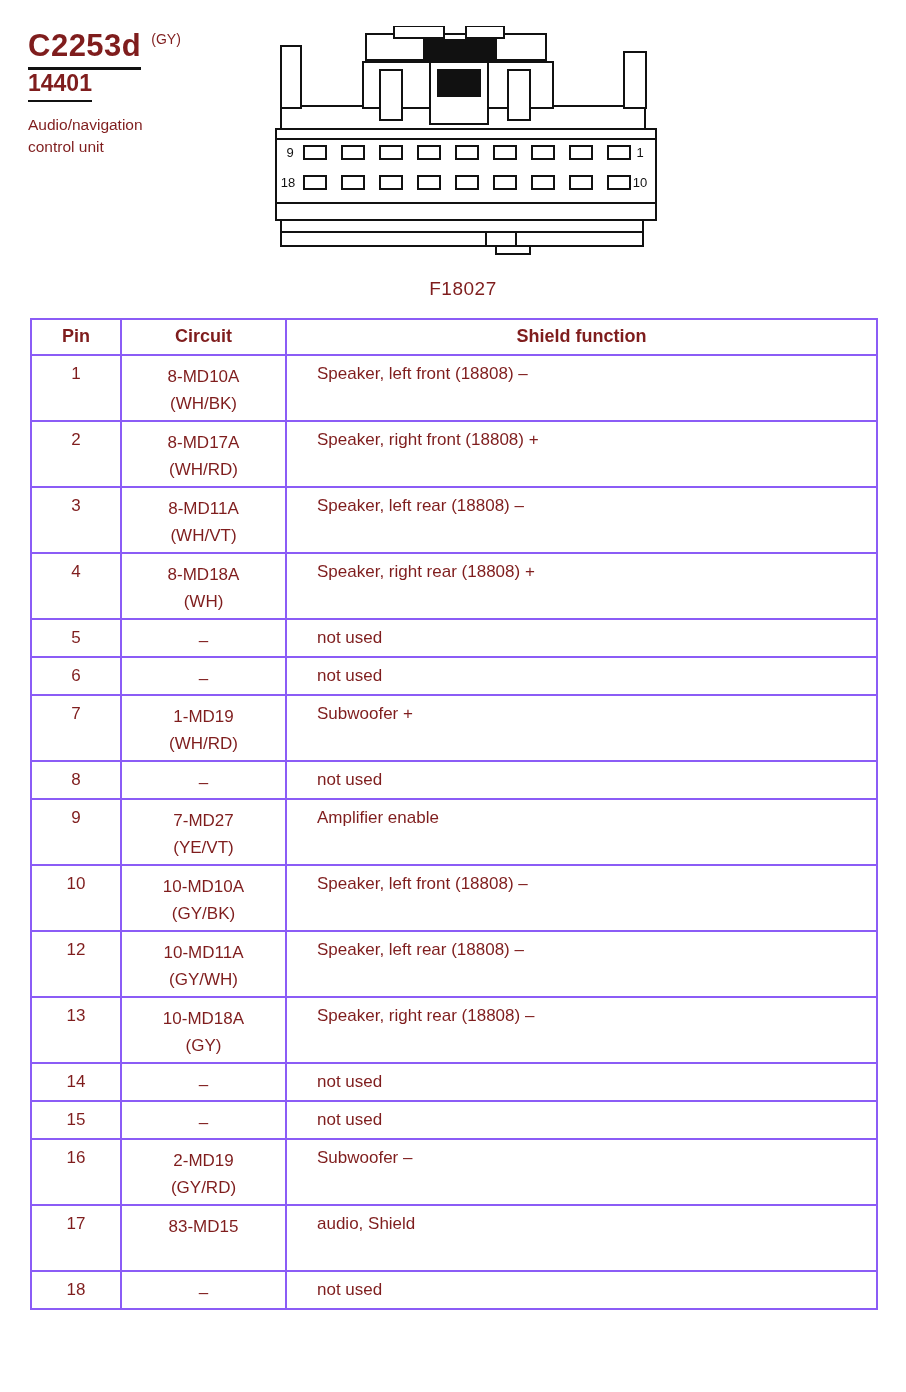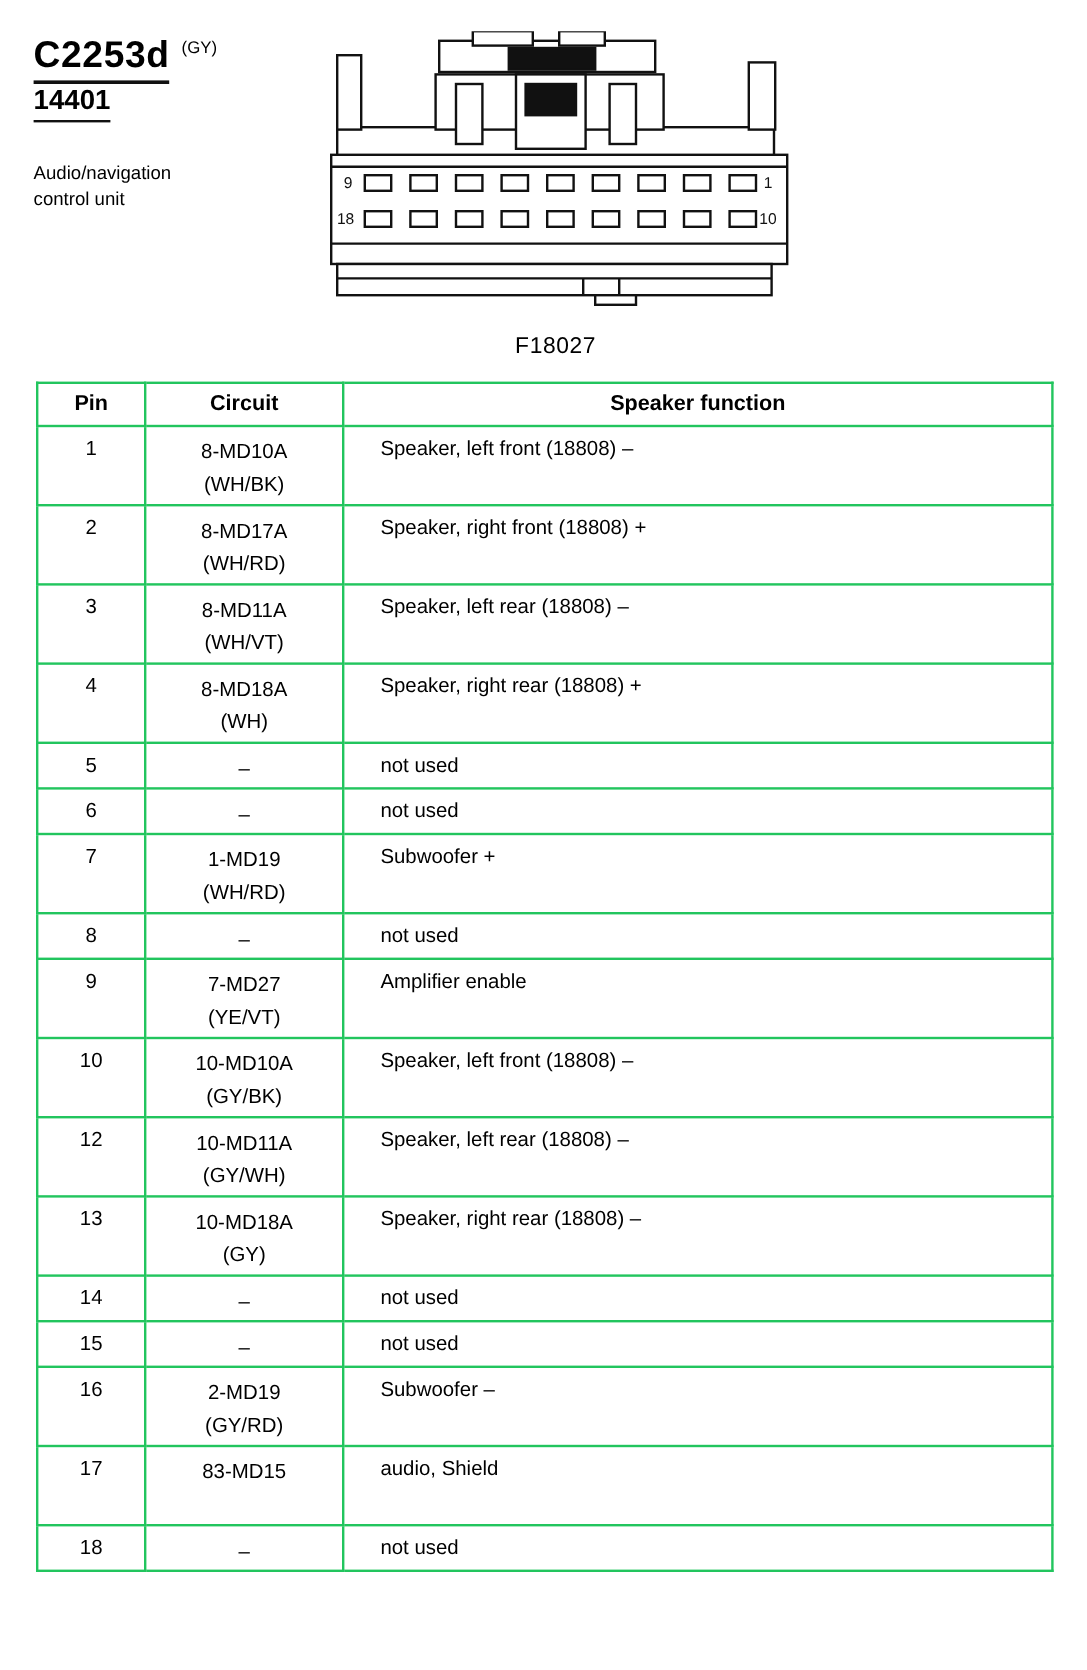--- a/index.html
+++ b/index.html
@@ -2,21 +2,21 @@
 <html><head>
 <meta charset="utf-8">
 <style>
   * { box-sizing: border-box; margin: 0; padding: 0; }
   html, body { background: #fff; }
   .page {
     position: relative;
     width: 906px;
     height: 1392px;
     background: #fff;
-    color: #000000;
+    color: #7f1d1d;
     font-family: "Liberation Sans", sans-serif;
     overflow: hidden;
   }
 
   
   .id-block { position: absolute; left: 28px; top: 28px; width: 230px; }
   .connector-id {
     display: inline-block;
     font-size: 31px;
     font-weight: bold;
@@ -30,21 +30,21 @@
     vertical-align: 12px;
   }
   .part-number {
     display: inline-block;
     font-size: 23px;
     font-weight: bold;
     border-bottom: 2px solid #111;
     padding-bottom: 3px;
   }
   .component-name {
-    margin-top: 32px;
+    margin-top: 12px;
     font-size: 15.5px;
     line-height: 1.45;
   }
 
   
   .connector-figure { position: absolute; left: 268px; top: 26px; width: 390px; }
   .connector-figure svg { display: block; }
   .connector-figure svg text {
     font-family: "Liberation Sans", sans-serif;
     font-size: 13px;
@@ -64,21 +64,21 @@
   
   table.pin-table {
     position: absolute;
     left: 30px;
     top: 318px;
     width: 846px;
     border-collapse: collapse;
     table-layout: fixed;
   }
   .pin-table th, .pin-table td {
-    border: 2px solid #22c55e;
+    border: 2px solid #8b5cf6;
     vertical-align: top;
   }
   .pin-table th {
     font-size: 18px;
     font-weight: bold;
     text-align: center;
     height: 36px;
     padding: 6px 0 4px 0;
   }
   col.c-pin { width: 90px; }
@@ -186,21 +186,21 @@
   <table class="pin-table">
     <colgroup>
       <col class="c-pin">
         <col class="c-circuit">
         <col class="c-func">
     </colgroup>
     <thead>
       <tr>
         <th>Pin</th>
         <th>Circuit</th>
-        <th>Speaker function</th>
+        <th>Shield function</th>
       </tr>
     </thead>
     <tbody id="pin-table-body">
         <tr class="row-tall">
           <td class="col-pin">1</td>
           <td class="col-circuit">
             <div>8-MD10A</div>
             <div>(WH/BK)</div>
           </td>
           <td class="col-func">Speaker, left front (18808) –</td>

